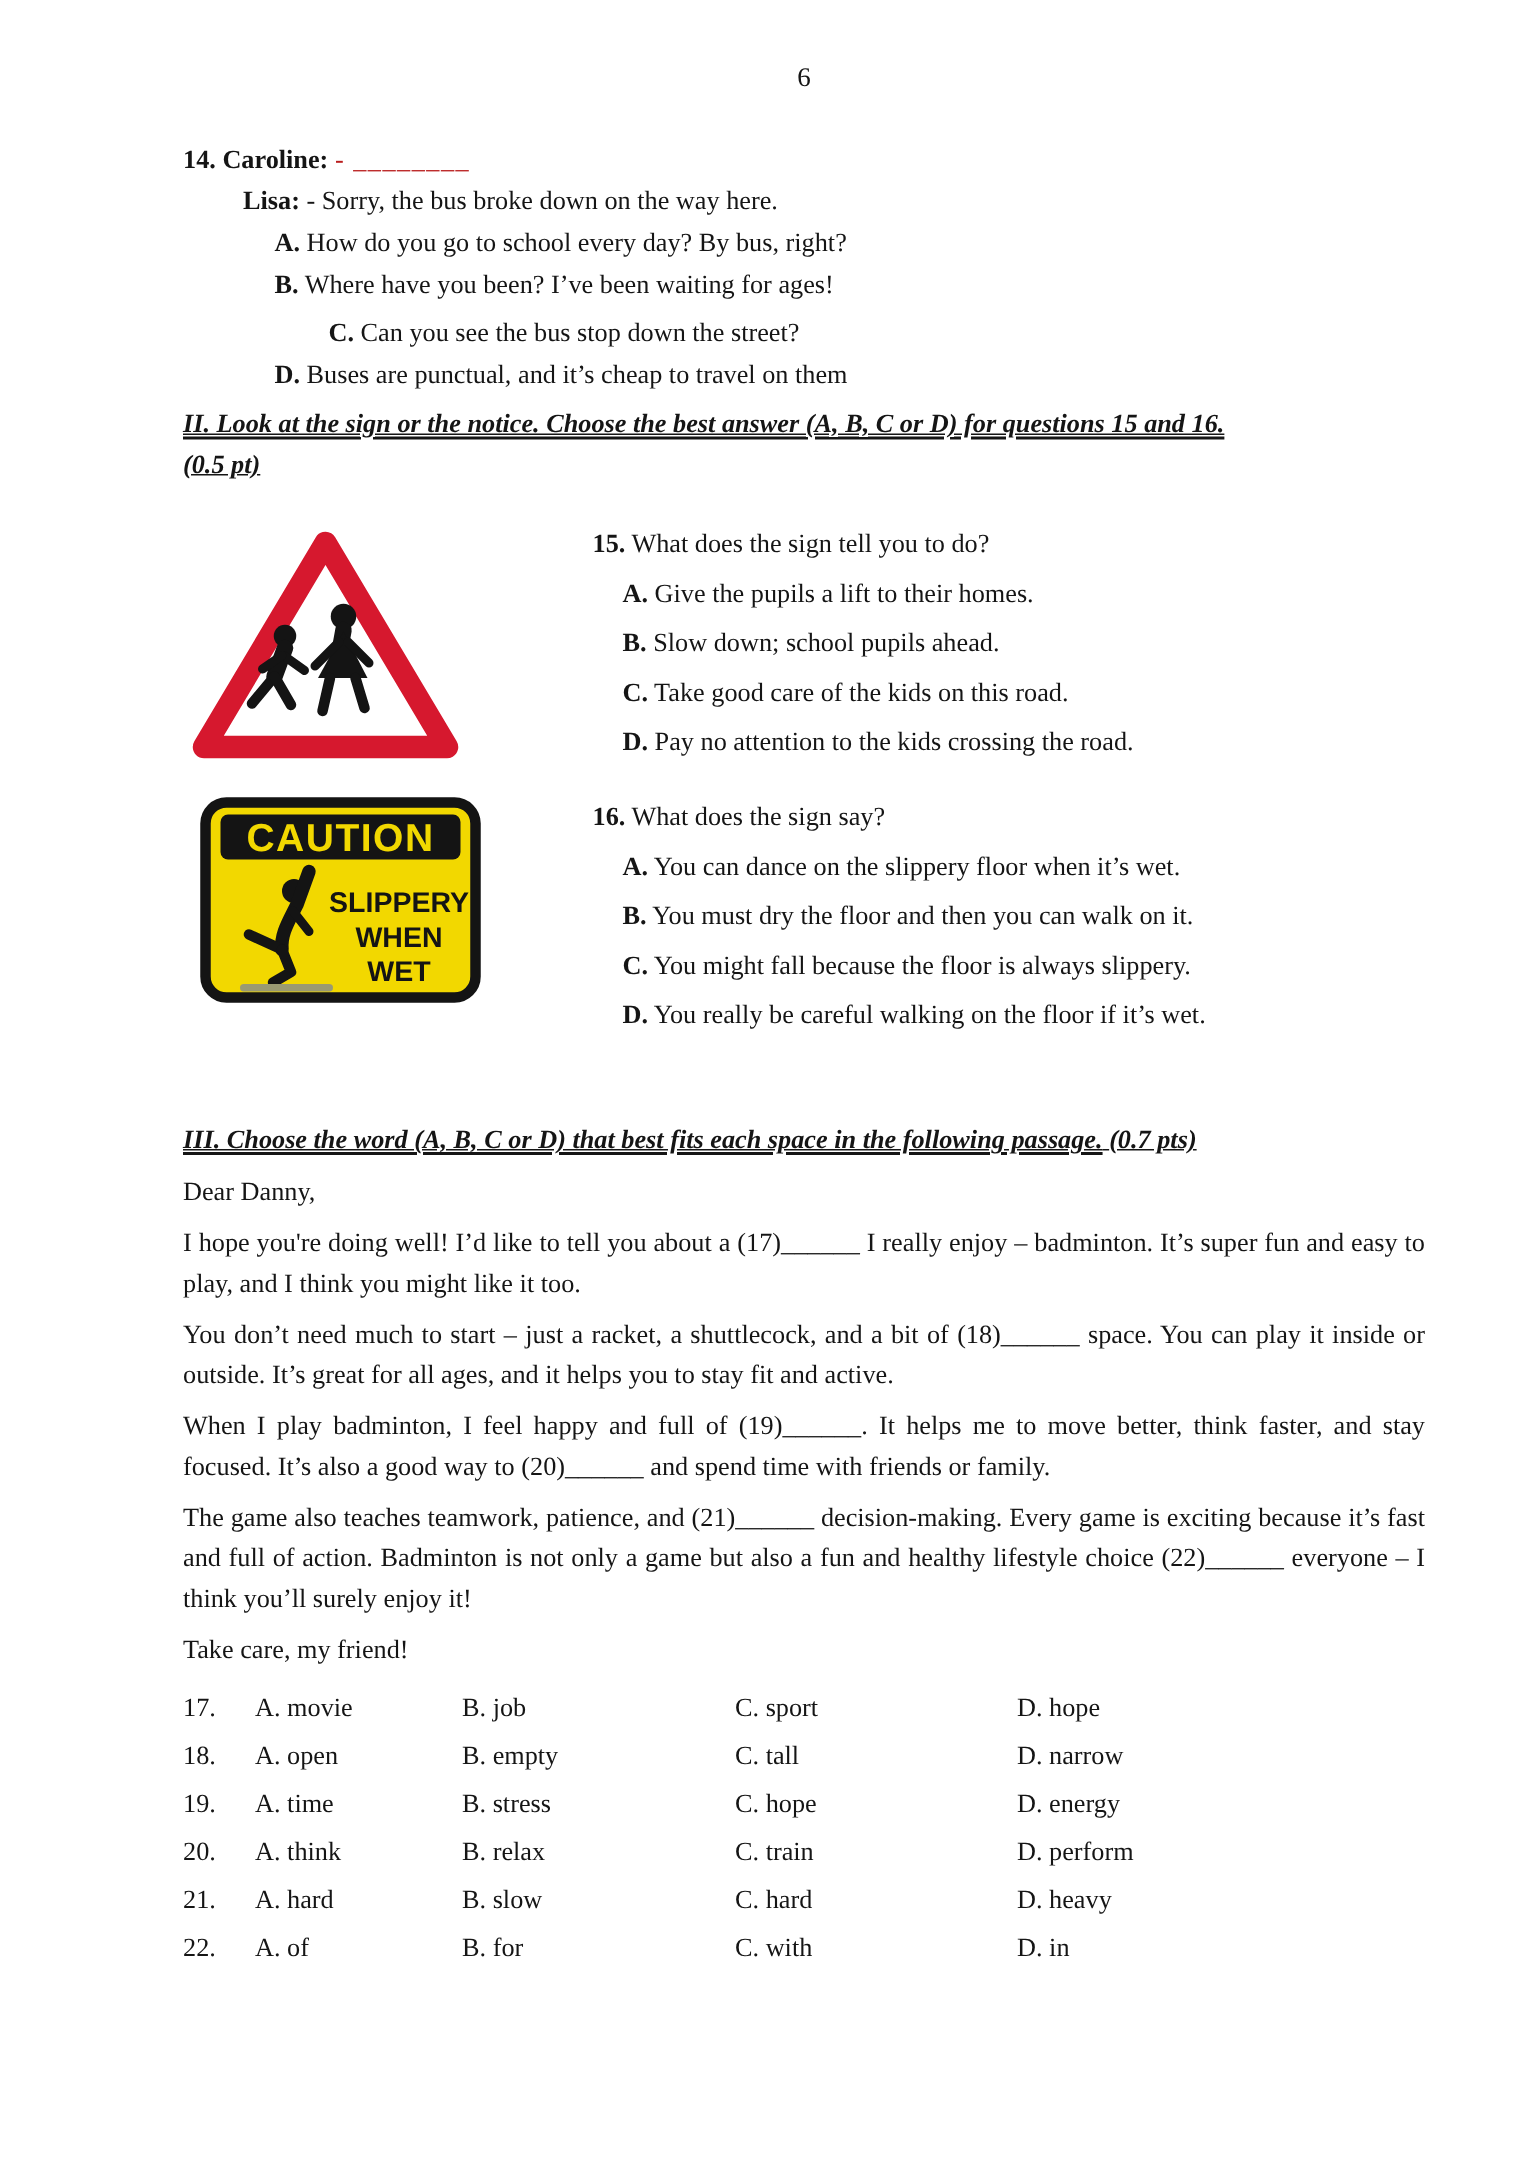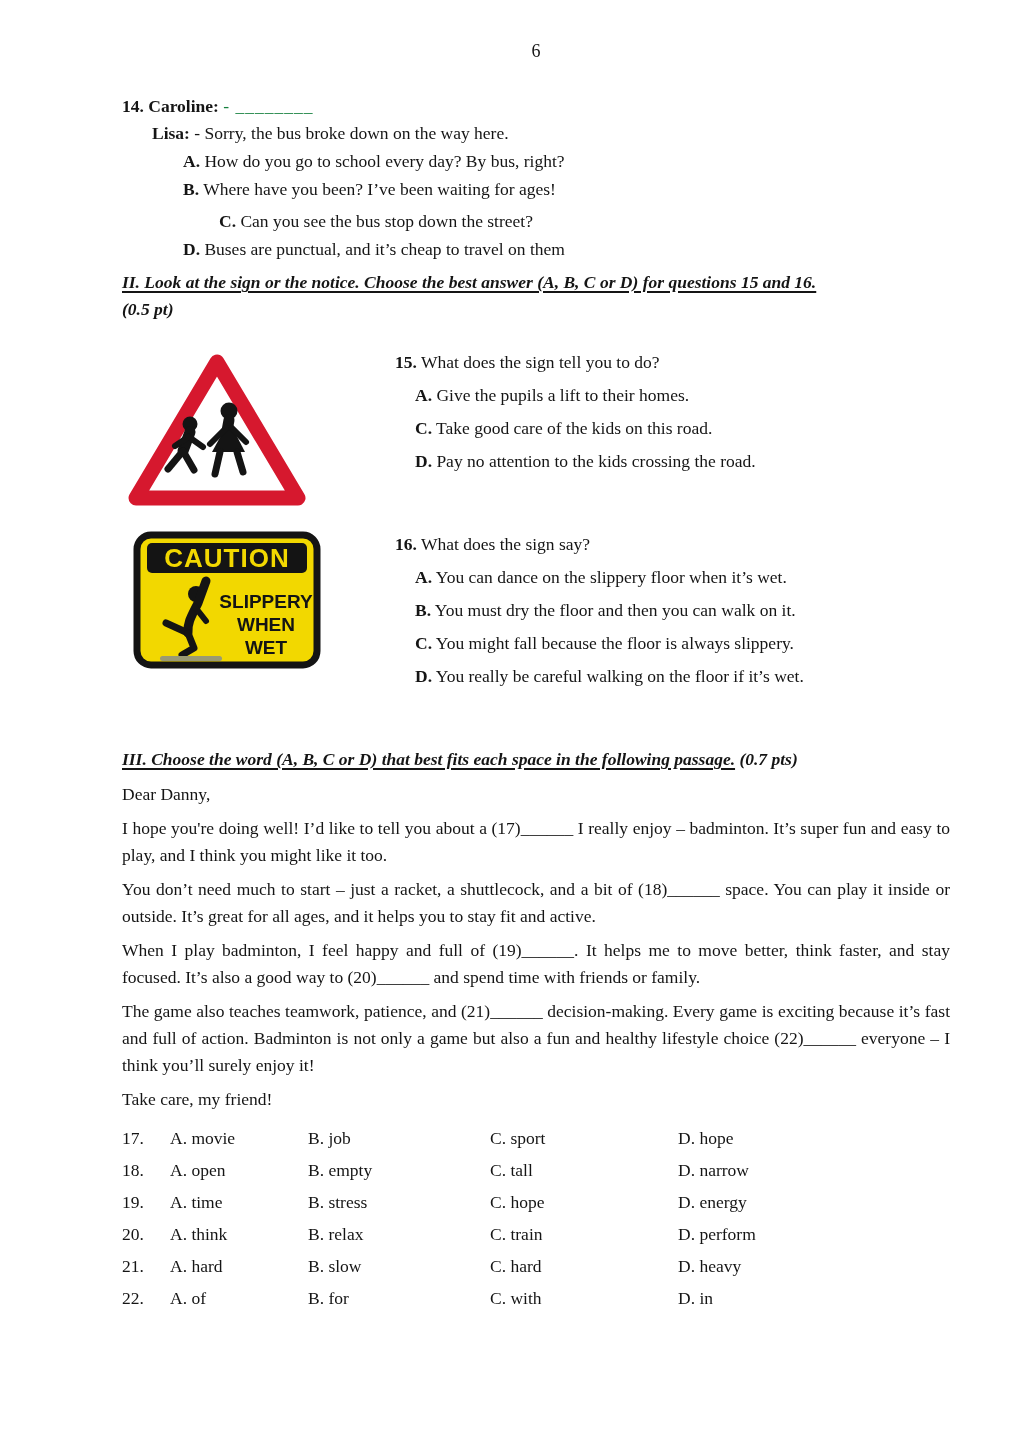--- a/index.html
+++ b/index.html
@@ -6,27 +6,27 @@
   body { background:#888; font-family:"Liberation Serif", serif; }
   .page {
     width:1020px; height:1442px; background:#ffffff; color:#151515;
     position:relative; margin:0 auto; overflow:hidden;
     padding:38px 70px 0 122px;
     font-size:17.5px; line-height:27px;
   }
   .page-number { text-align:center; font-size:18px; margin-bottom:28px; }
   .b { font-weight:bold; }
   .q14-head { }
-  .blank-dash { letter-spacing:1px; color:#15803d; }
-  .lisa-line { margin-left:30px; }
+  .blank-dash { letter-spacing:1px; color:#b91c1c; }
+  .lisa-line { margin-left:40px; }
   .q14-opts { margin-left:61px; }
   .q14-opts .opt { margin-top:1px; }
   .q14-opts .opt.gap { margin-top:5px;margin-left:36px; }
   .h-section {
-    font-weight:bold; font-style:italic; margin-top:6px;
+    font-weight:bold; font-style:italic; margin-top:6px;text-decoration:underline;
   }
   .h-underline { text-decoration:underline; text-underline-offset:3px; text-decoration-thickness:1.5px; }
   .h-points-block { display:block; }
   .signs-area { margin-top:26px; }
   .sign-row { display:grid; grid-template-columns:251px 1fr; align-items:start;gap:22px; }
   .sign-row.second { margin-top:12px; }
   .sign-box { }
   .sign-box.tri { padding-left:4px; padding-top:2px; }
   .sign-box.caution { padding-left:10px; }
   .q-block { }
@@ -110,20 +110,24 @@
       <div class="q-block">
         <div class="q-title">
           <span class="b">15.</span>
           <span>What does the sign tell you to do?</span>
         </div>
         <div class="opt">
           <span class="b">A.</span>
           <span>Give the pupils a lift to their homes.</span>
         </div>
         <div class="opt">
+          <span class="b">B.</span>
+          <span>Slow down; school pupils ahead.</span>
+        </div>
+        <div class="opt">
           <span class="b">C.</span>
           <span>Take good care of the kids on this road.</span>
         </div>
         <div class="opt">
           <span class="b">D.</span>
           <span>Pay no attention to the kids crossing the road.</span>
         </div>
       </div>
     </div>
 

